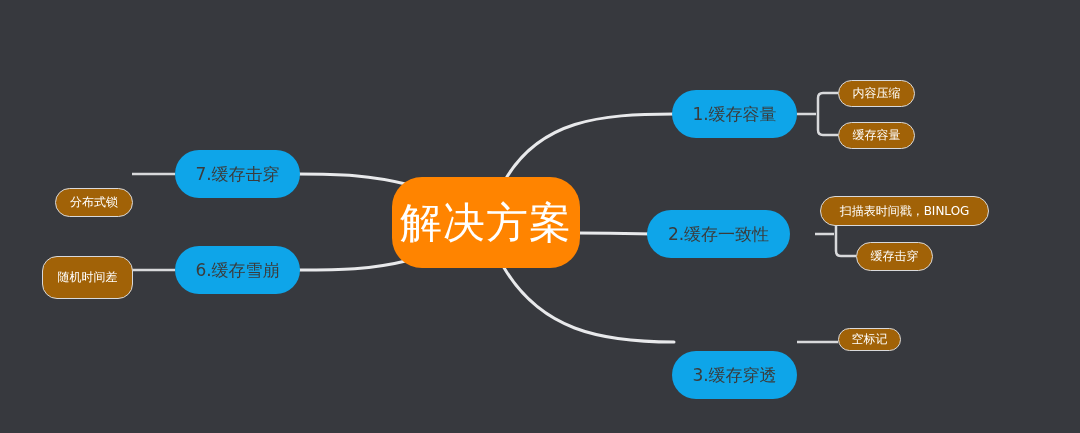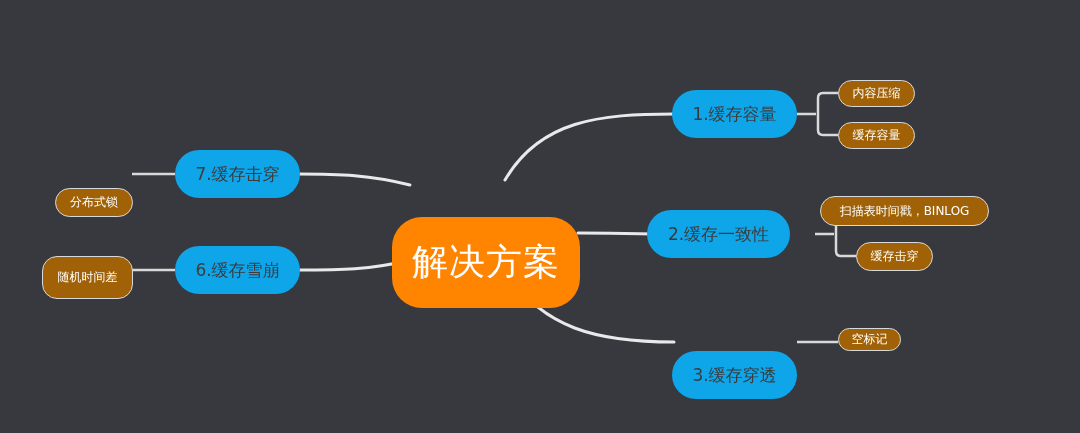--- a/index.html
+++ b/index.html
@@ -7,21 +7,21 @@
     width: 1080px; height: 433px; overflow: hidden;
     background: #37393e;
     font-family: "DejaVu Sans", "Liberation Sans", sans-serif;
     position: relative;
   }
   #canvas { position: absolute; left: 0; top: 0; width: 1080px; height: 433px; }
   svg.links { position: absolute; left: 0; top: 0; }
   .node { position: absolute; box-sizing: border-box; display: flex; align-items: center; justify-content: center; white-space: nowrap; }
   .root {
     background: #ff8400; color: #ffffff; border-radius: 30px;
-    font-size: 36px; letter-spacing: 1px; margin-top: 40px;
+    font-size: 42px; letter-spacing: 1px;
   }
   .branch {
     background: #0ea5e9; color: #3b3b3b; border-radius: 24px;
     font-size: 17px;
   }
   .leaf {
     background: #a16207; color: #ffffff; border: 1.5px solid #d8d9db; border-radius: 15px;
     font-size: 12px;
   }
 </style>

